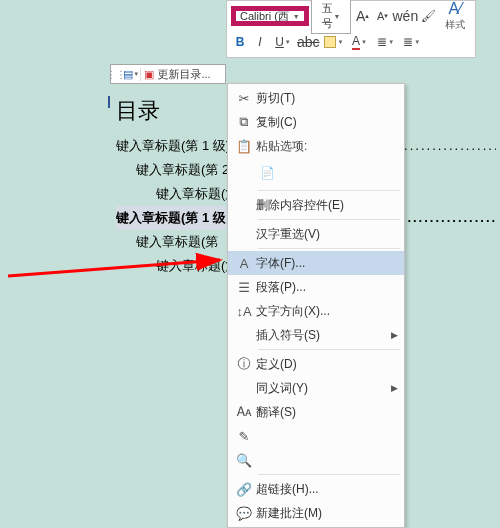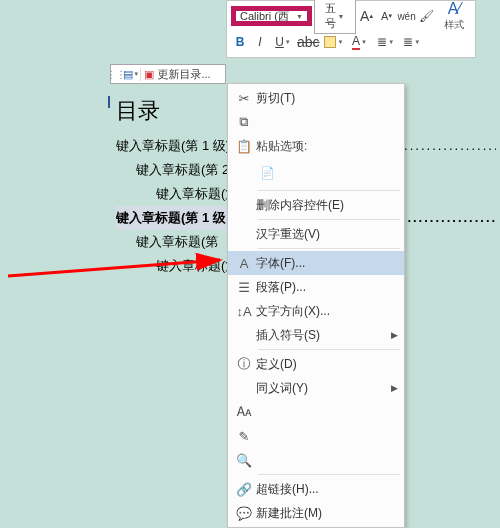--- a/index.html
+++ b/index.html
@@ -173,21 +173,21 @@
     </div>
     <div class="tb-btn">
         <span style="font-size:14px">A</span>
         <span style="font-size:7px;vertical-align:super">▴</span>
       </div>
     <div class="tb-btn">
         <span style="font-size:11px">A</span>
         <span style="font-size:7px;vertical-align:super">▾</span>
       </div>
     <div class="tb-btn">
-        <span style="font-size:10px">wén</span>
+        <span style="font-size:14px">wén</span>
       </div>
     <div class="tb-btn">
         <span>🖌</span>
       </div>
     <div class="styles-group">
       <span class="styles-icon">A⁄</span>
       <span class="styles-label">样式</span>
     </div>
   </div>
   <div class="mini-row">
@@ -245,20 +245,21 @@
   <div class="toc-line lvl3"><span>键入章标题(第</span></div>
 </div>
 
 <div class="ctx">
   <div class="ctx-item">
     <span class="ctx-icon">✂</span>
     <span class="ctx-label">剪切(T)</span>
   </div>
   <div class="ctx-item">
     <span class="ctx-icon">⧉</span>
+    <span class="ctx-label">复制(C)</span>
   </div>
   <div class="ctx-item header">
     <span class="ctx-icon">📋</span>
     <span class="ctx-label">粘贴选项:</span>
   </div>
   <div class="paste-row">
     <div class="paste-btn">
         <span>📄</span>
       </div>
   </div>
@@ -295,20 +296,21 @@
     <span class="ctx-icon">ⓘ</span>
     <span class="ctx-label">定义(D)</span>
   </div>
   <div class="ctx-item">
     <span class="ctx-icon"></span>
     <span class="ctx-label">同义词(Y)</span>
     <span class="ctx-sub">▶</span>
   </div>
   <div class="ctx-item">
     <span class="ctx-icon">🗛</span>
+    <span class="ctx-label">翻译(S)</span>
   </div>
   <div class="ctx-item">
     <span class="ctx-icon">✎</span>
   </div>
   <div class="ctx-item">
     <span class="ctx-icon">🔍</span>
   </div>
   <div class="ctx-sep"></div>
   <div class="ctx-item">
     <span class="ctx-icon">🔗</span>

